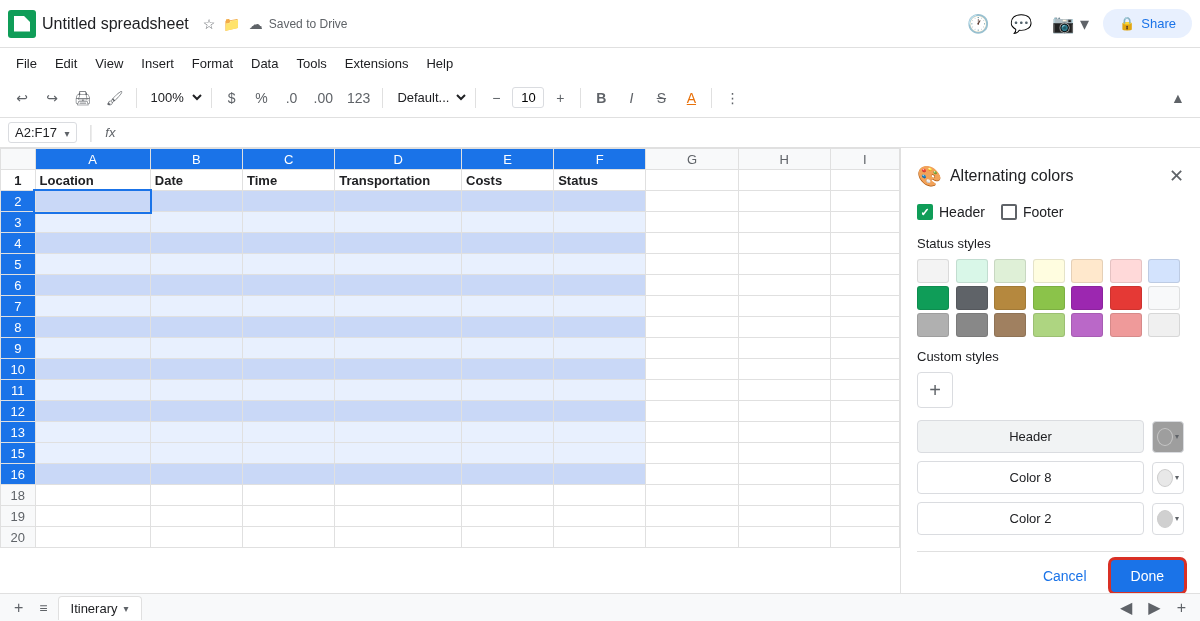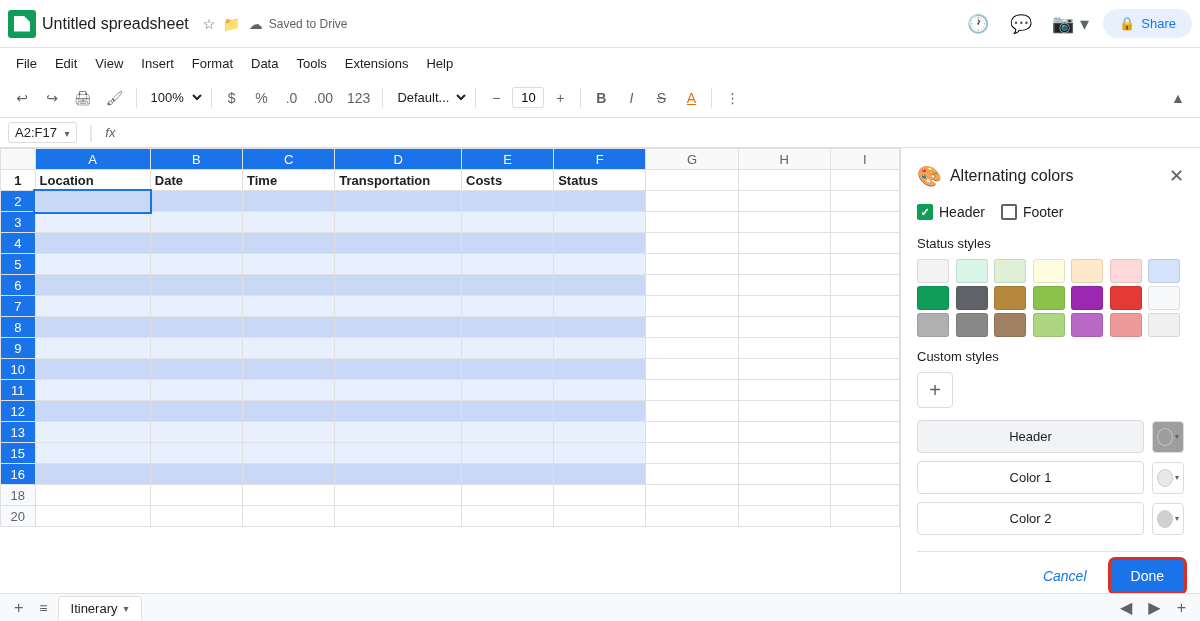--- a/index.html
+++ b/index.html
@@ -236,21 +236,21 @@
     .color-picker-btn.white-color { background: #fff; }
     .color-chevron { font-size: 8px; color: #5f6368; }
 
     .action-row {
       display: flex; align-items: center; justify-content: flex-end;
       gap: 8px; margin-top: 16px; padding-top: 8px;
       border-top: 1px solid #e0e0e0;
     }
     .cancel-btn {
       background: none; border: none; cursor: pointer;
-      color: #1a73e8; font-size: 14px; padding: 8px 16px; font-style: italic;
+      color: #1a73e8; font-size: 14px; padding: 8px 16px;
     }
     .done-btn {
       background: #1a73e8; color: white; border: none;
       border-radius: 4px; padding: 8px 20px; font-size: 14px;
       cursor: pointer; font-weight: 500;
       box-shadow: 0 0 0 3px #d93025;
     }
 
     .corner-cell {
       background: #f8f9fa; width: 30px; height: 21px;
@@ -568,20 +568,32 @@
             <td></td>
             <td></td>
             <td></td>
             <td></td>
             <td></td>
             <td></td>
             <td></td>
             <td></td>
           </tr>
           <tr>
+            <td class="row-header">19</td>
+            <td></td>
+            <td></td>
+            <td></td>
+            <td></td>
+            <td></td>
+            <td></td>
+            <td></td>
+            <td></td>
+            <td></td>
+          </tr>
+          <tr>
             <td class="row-header">20</td>
             <td></td>
             <td></td>
             <td></td>
             <td></td>
             <td></td>
             <td></td>
             <td></td>
             <td></td>
             <td></td>
@@ -642,21 +654,21 @@
 
     <div class="style-row">
       <button class="style-label-btn">Header</button>
       <div class="color-picker-btn" style="background:#9e9e9e; display:flex; align-items:center; gap:2px; padding: 0 4px;">
         <div style="width:18px;height:18px;border-radius:50%;background:#9e9e9e;border:1px solid rgba(255,255,255,0.4);"></div>
         <span class="color-chevron">▾</span>
       </div>
     </div>
 
     <div class="style-row">
-      <button class="style-label-btn white-bg">Color 1</button>
+      <button class="style-label-btn white-bg">Color 8</button>
       <div class="color-picker-btn white-color" style="background:#fff; border: 1px solid #dadce0; display:flex; align-items:center; gap:2px; padding: 0 4px;">
         <div style="width:18px;height:18px;border-radius:50%;background:#e8e8e8;border:1px solid #ccc;"></div>
         <span class="color-chevron">▾</span>
       </div>
     </div>
 
     <div class="style-row">
       <button class="style-label-btn white-bg">Color 2</button>
       <div class="color-picker-btn" style="background:#fff; border:1px solid #dadce0; display:flex; align-items:center; gap:2px; padding: 0 4px;">
         <div style="width:18px;height:18px;border-radius:50%;background:#d0d0d0;border:1px solid #ccc;"></div>

